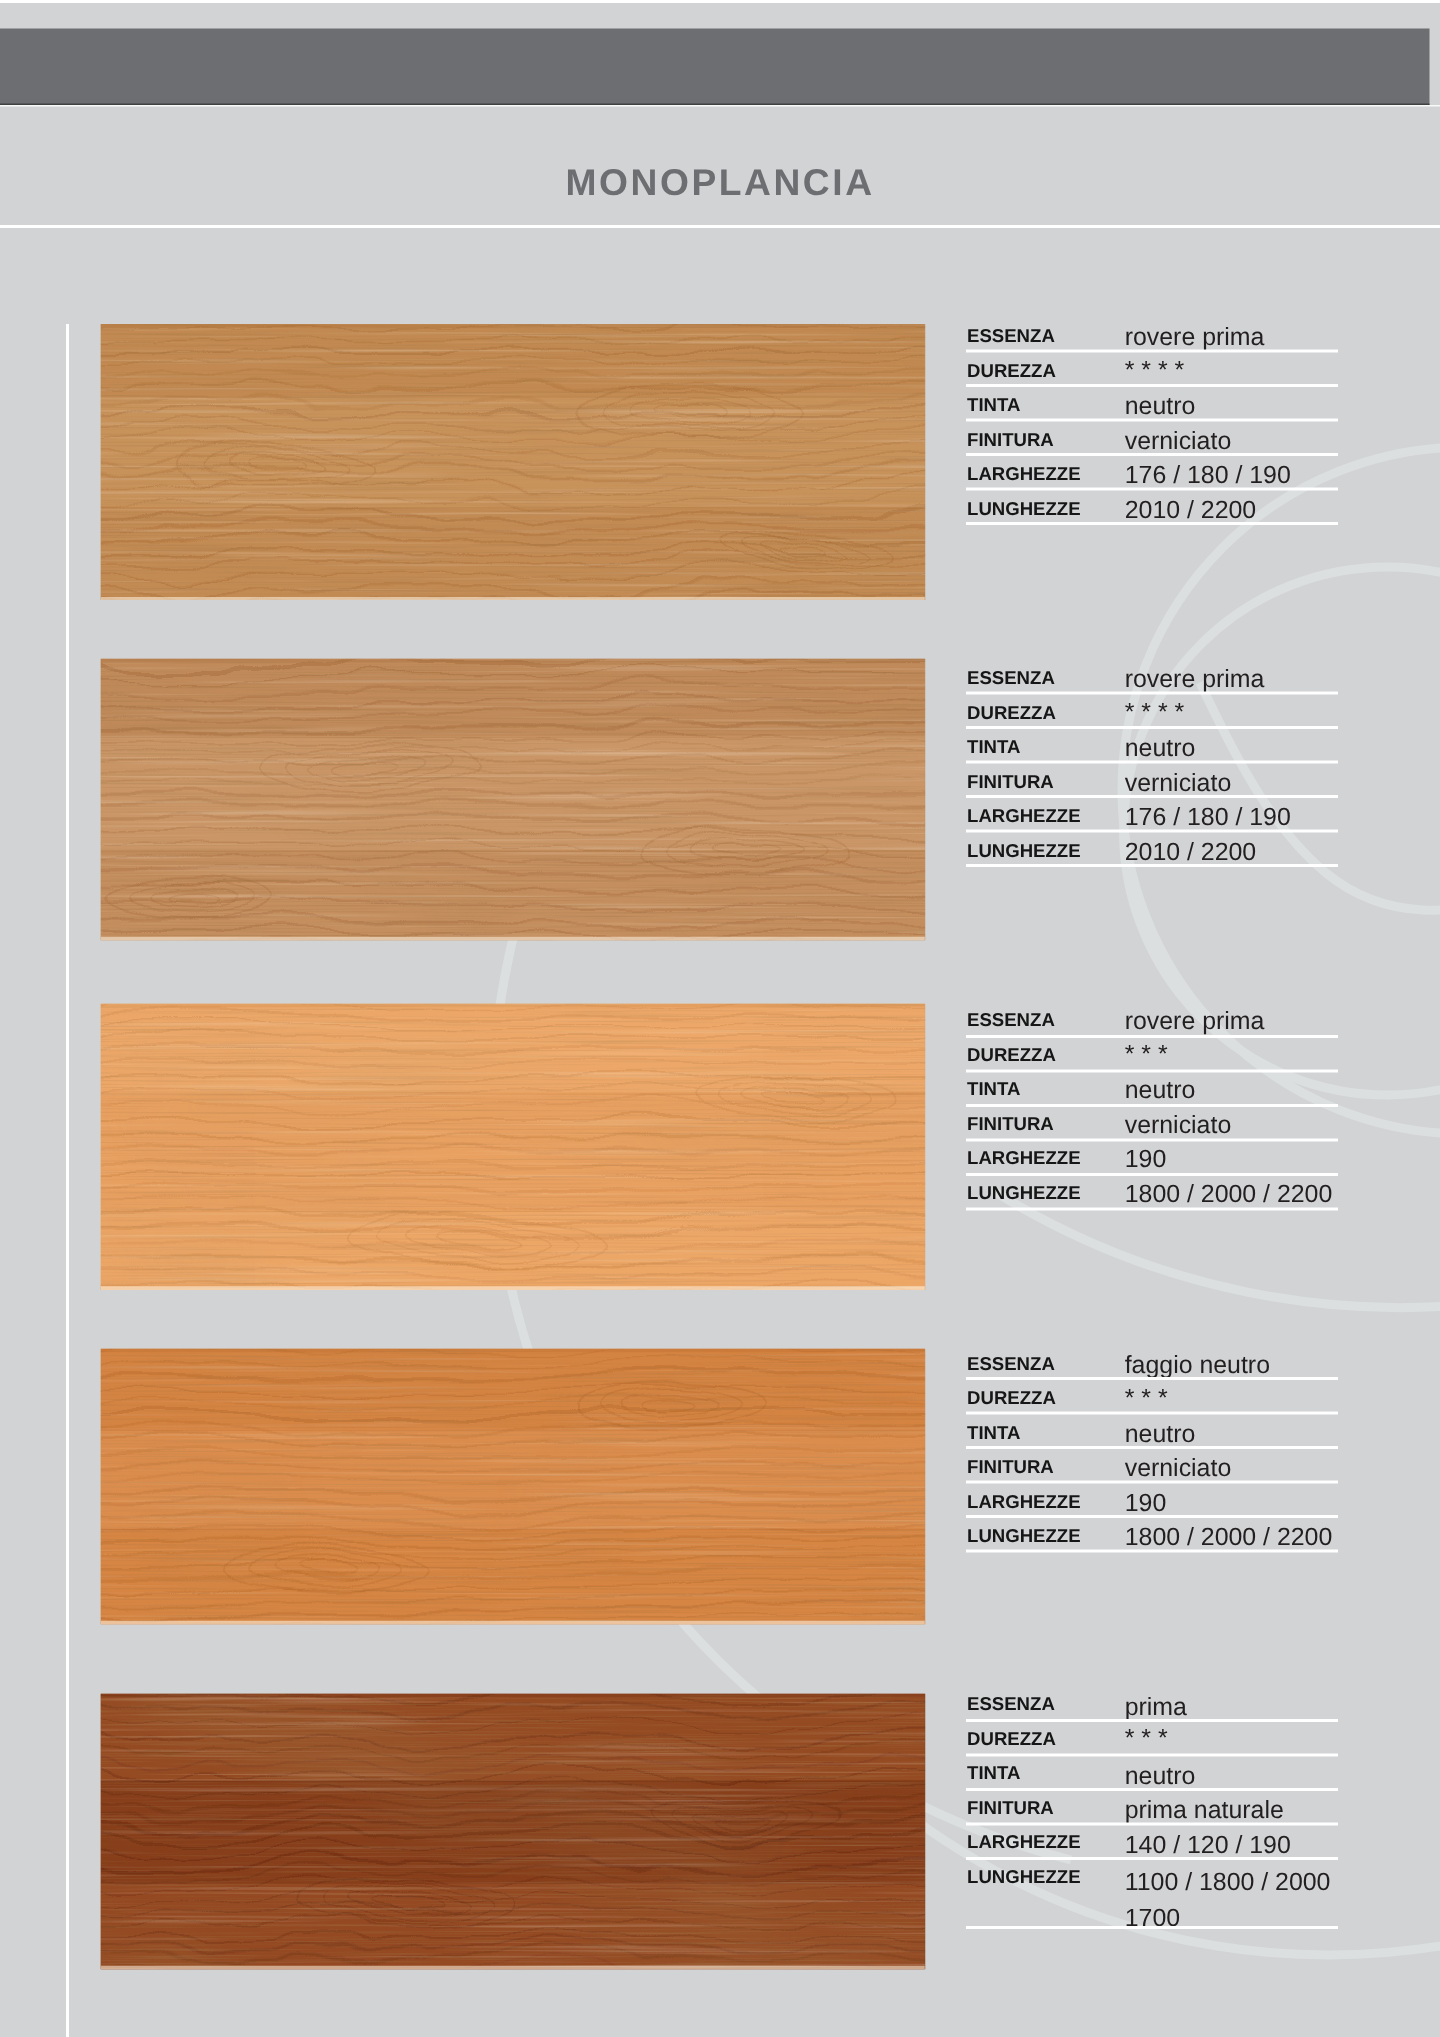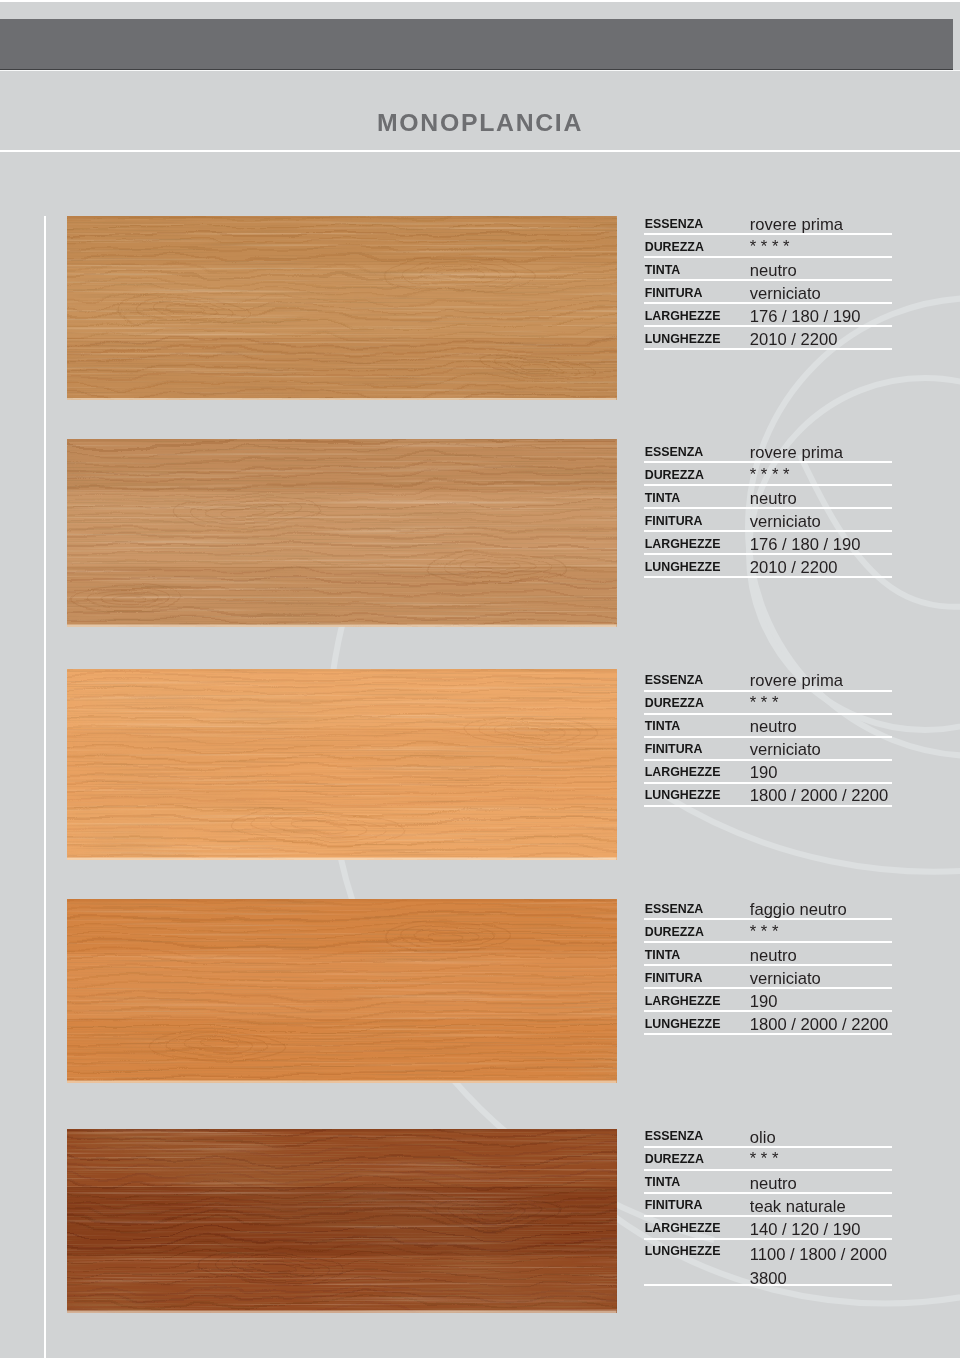--- a/index.html
+++ b/index.html
@@ -571,39 +571,39 @@
             <rect x="0" y="58.0" width="548" height="1" fill="#592008"></rect>
             <rect x="0" y="126.0" width="548" height="1" fill="#592008"></rect>
           </g>
           <rect width="548" height="2.5" fill="#592008" opacity="0.20"></rect>
           <rect y="181.5" width="548" height="2.8" fill="#fff6e6" opacity="0.55"></rect>
         </svg>
       </div>
     <div class="tbl" style="top:1124.8px">
       <div class="row">
           <div class="lab">ESSENZA</div>
-          <div class="val">olio</div>
+          <div class="val">prima</div>
         </div>
       <div class="row">
           <div class="lab">DUREZZA</div>
           <div class="val stars">* * *</div>
         </div>
       <div class="row">
           <div class="lab">TINTA</div>
           <div class="val">neutro</div>
         </div>
       <div class="row">
           <div class="lab">FINITURA</div>
-          <div class="val">teak naturale</div>
+          <div class="val">prima naturale</div>
         </div>
       <div class="row">
           <div class="lab">LARGHEZZE</div>
           <div class="val">140 / 120 / 190</div>
         </div>
       <div class="row tall">
           <div class="lab">LUNGHEZZE</div>
           <div class="val">1100 / 1800 / 2000</div>
-          <div class="val" style="top:27.2px">3800</div>
+          <div class="val" style="top:27.2px">1700</div>
         </div>
     </div>
   </div>
 
 </div>
 
 </body></html>

